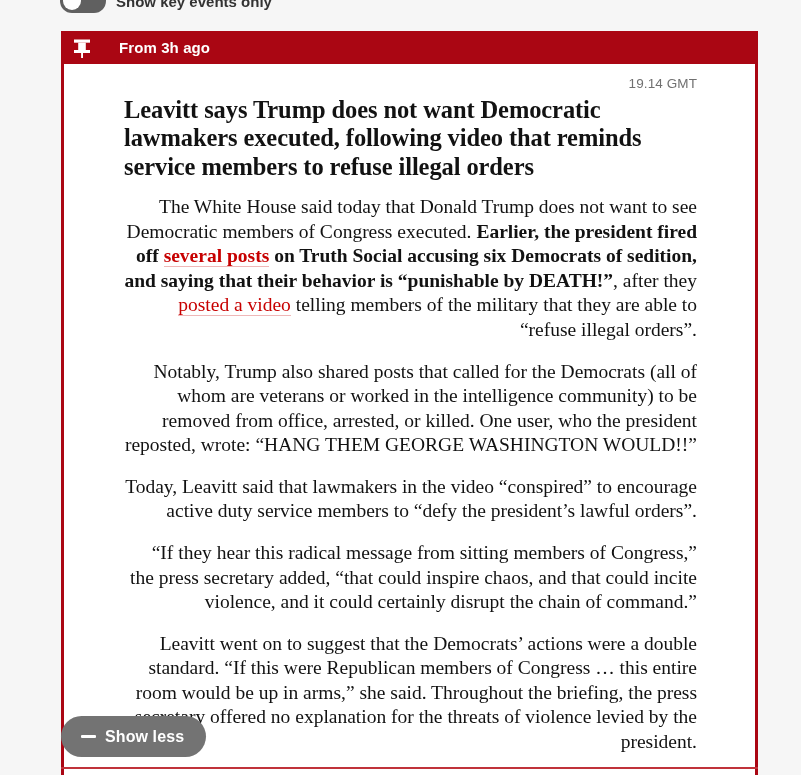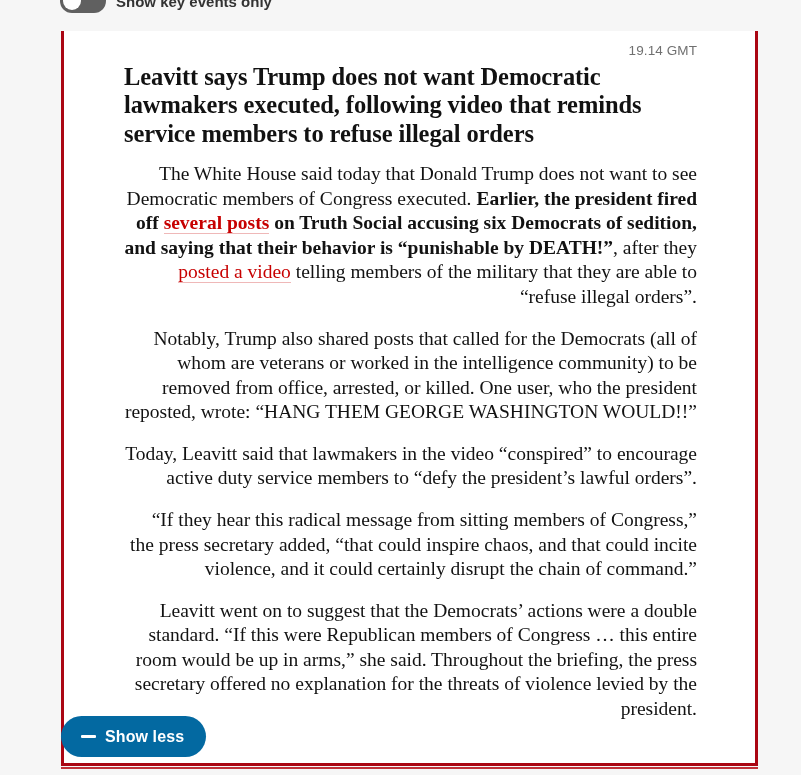--- a/index.html
+++ b/index.html
@@ -133,21 +133,21 @@
     position: absolute;
     left: 61px;
     top: 716px;
     height: 41px;
     display: inline-flex;
     align-items: center;
     gap: 9px;
     padding: 0 22px 0 20px;
     border: none;
     border-radius: 21px;
-    background: #0369a1;
+    background: #737373;
     cursor: pointer;
     box-sizing: border-box;
   }
   #show-less-button .minus-icon {
     display: block;
     width: 15px;
     height: 3px;
     background: #ffffff;
     border-radius: 1px;
     flex: none;
@@ -174,20 +174,29 @@
 
 <div id="toggle-row">
   <div class="toggle-switch">
     <div class="toggle-knob"></div>
   </div>
   <span class="toggle-label">Show key events only</span>
 </div>
 
 <div id="block">
 
+  <div id="block-header">
+    <svg class="pin-icon" viewBox="0 0 26 22" aria-hidden="true">
+      <rect x="5" y="2.5" width="16" height="3.2" fill="#ffffff"></rect>
+      <rect x="9.2" y="5.7" width="7.6" height="7.3" fill="#ffffff"></rect>
+      <rect x="5" y="13" width="16" height="3.0" fill="#ffffff"></rect>
+      <rect x="12.1" y="16" width="1.9" height="5" fill="#ffffff"></rect>
+    </svg>
+    <span id="block-header-label">From 3h ago</span>
+  </div>
 
   <div id="block-body">
 
     <div id="entry-time">19.14 GMT</div>
 
     <h2 id="entry-headline">Leavitt says Trump does not want Democratic lawmakers executed, following video that reminds service members to refuse illegal orders</h2>
 
     <p class="para"><span>The White House said today that Donald Trump does not want to see Democratic members of Congress executed. </span><b>Earlier, the president fired off </b><a class="inline-link bold" href="#">several posts</a><b> on Truth Social accusing six Democrats of sedition, and saying that their behavior is “punishable by DEATH!”</b><span>, after they </span><a class="inline-link" href="#">posted a video</a><span> telling members of the military that they are able to “refuse illegal orders”.</span></p>
     <p class="para"><span>Notably, Trump also shared posts that called for the Democrats (all of whom are veterans or worked in the intelligence community) to be removed from office, arrested, or killed. One user, who the president reposted, wrote: “HANG THEM GEORGE WASHINGTON WOULD!!”</span></p>
     <p class="para"><span>Today, Leavitt said that lawmakers in the video “conspired” to encourage active duty service members to “defy the president’s lawful orders”.</span></p>

